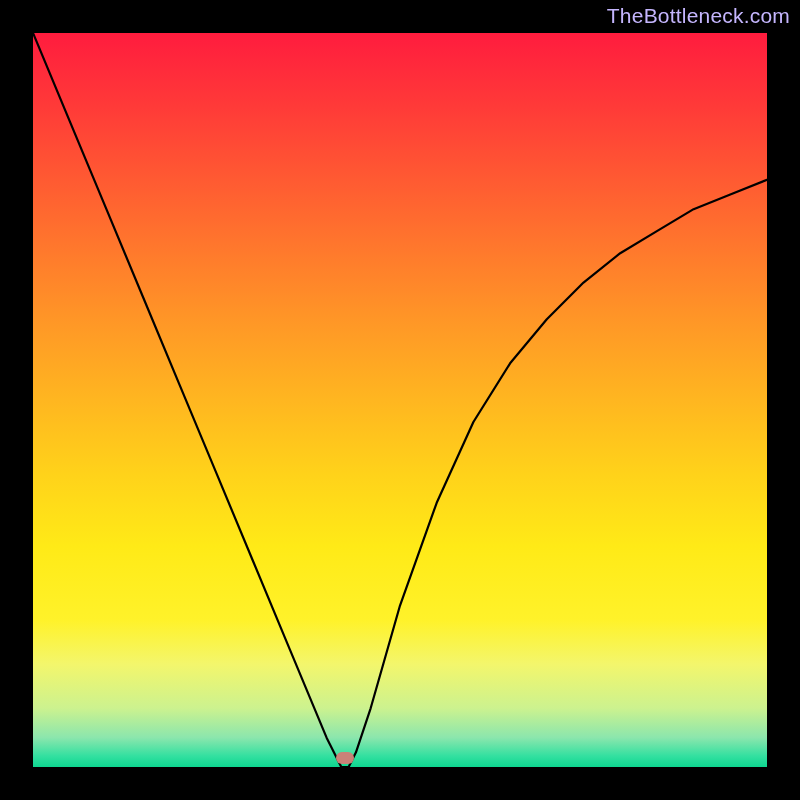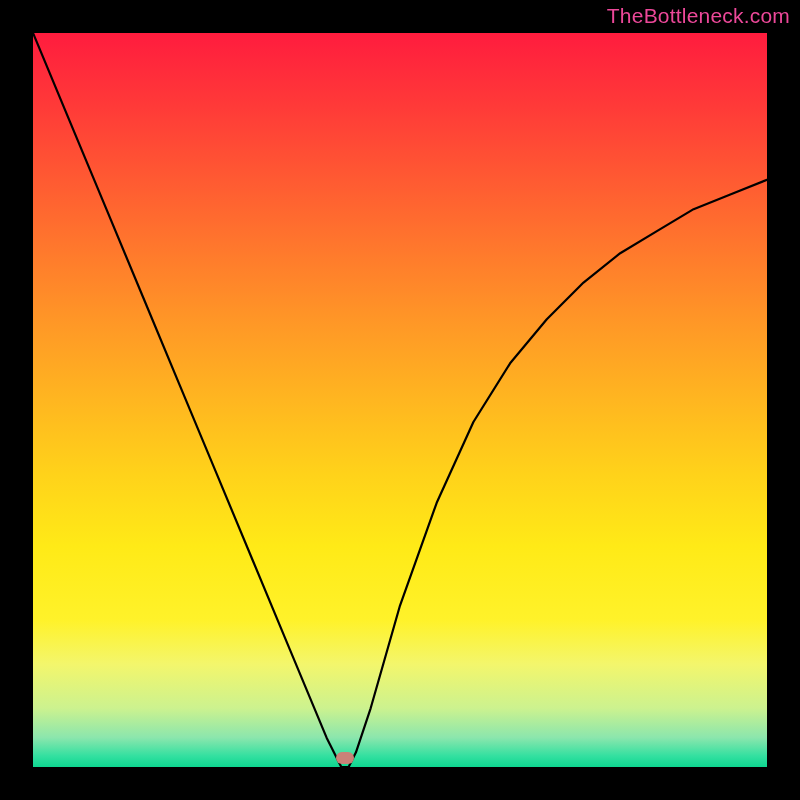--- a/index.html
+++ b/index.html
@@ -54,21 +54,21 @@
     height: 12px;
     border-radius: 6px / 6px;
     background: #c98278;
     transform: translate(-50%, -50%);
     pointer-events: none;
   }
   .attribution {
     position: absolute;
     top: 4px;
     right: 10px;
-    color: #ec4899;
+    color: #c4b5fd;
     font-size: 21px;
     font-weight: 400;
     letter-spacing: 0.2px;
     user-select: none;
   }
 </style>
 </head>
 <body>
 
 <div class="frame">

